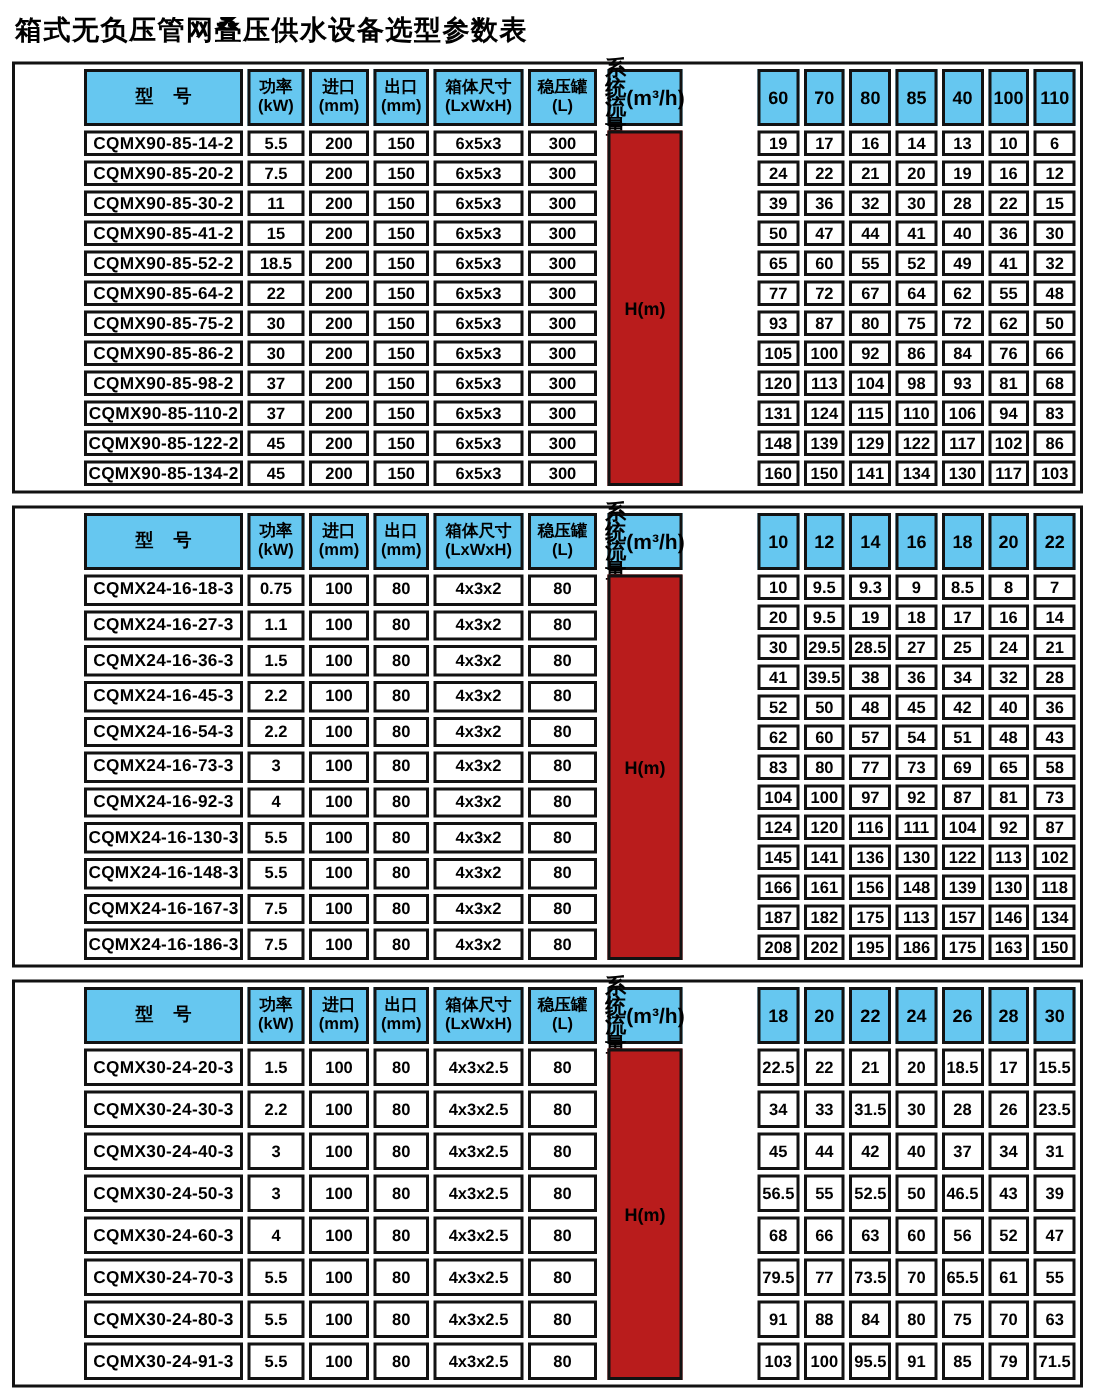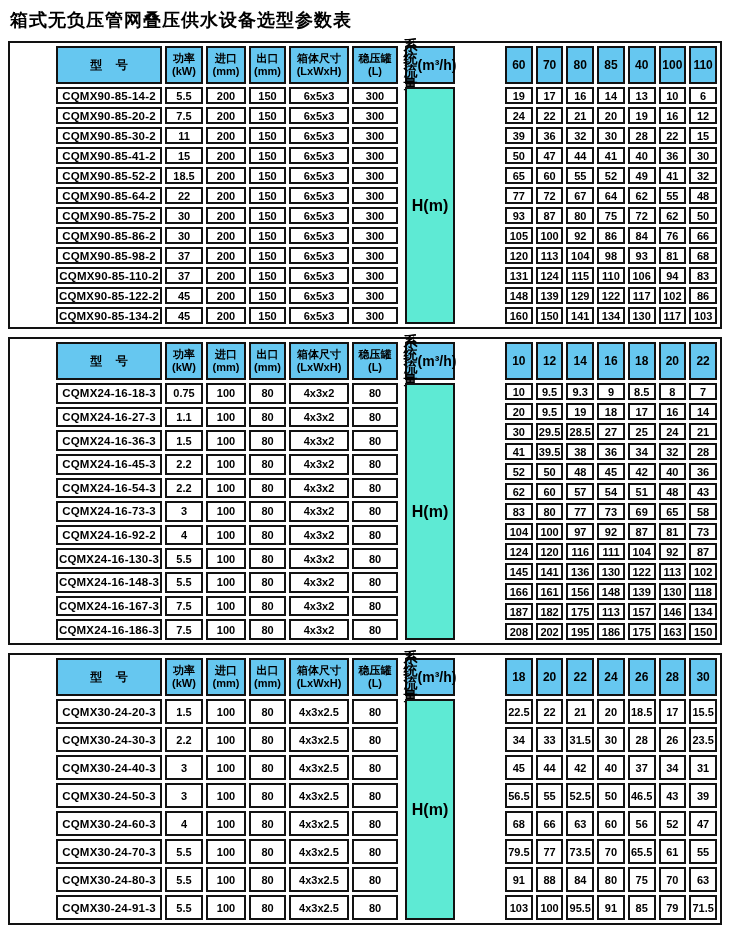--- a/index.html
+++ b/index.html
@@ -49,21 +49,21 @@
   .hcol-head{
     border:2px solid var(--bd);height:38px;
     box-sizing:border-box;
     background:var(--hdr);
     display:flex;flex-direction:row;justify-content:center;align-items:center;
     font-size:14px;line-height:13px;
   }
   .hcol-body{
     border:2px solid var(--bd);flex:1;margin-top:3px;
     display:flex;align-items:center;justify-content:center;
-    font-size:16px;background:#5eead4;
+    font-size:12px;background:#b91c1c;
   }
   .two-line{display:flex;flex-direction:column;justify-content:center;align-items:center;height:100%;}
   .model-hdr-text{white-space:pre;font-size:12px;}
   .w-model{width:102px;}
   .w-power{width:34px;}
   .w-inlet{width:36px;}
   .w-outlet{width:33px;text-align:center;}
   .w-box{width:56px;}
   .w-tank{width:42px;}
 </style>
@@ -422,21 +422,21 @@
             </tr>
             <tr>
               <td class="model-cell">CQMX24-16-73-3</td>
               <td>3</td>
               <td>100</td>
               <td>80</td>
               <td>4x3x2</td>
               <td>80</td>
             </tr>
             <tr>
-              <td class="model-cell">CQMX24-16-92-2</td>
+              <td class="model-cell">CQMX24-16-92-3</td>
               <td>4</td>
               <td>100</td>
               <td>80</td>
               <td>4x3x2</td>
               <td>80</td>
             </tr>
             <tr>
               <td class="model-cell">CQMX24-16-130-3</td>
               <td>5.5</td>
               <td>100</td>

